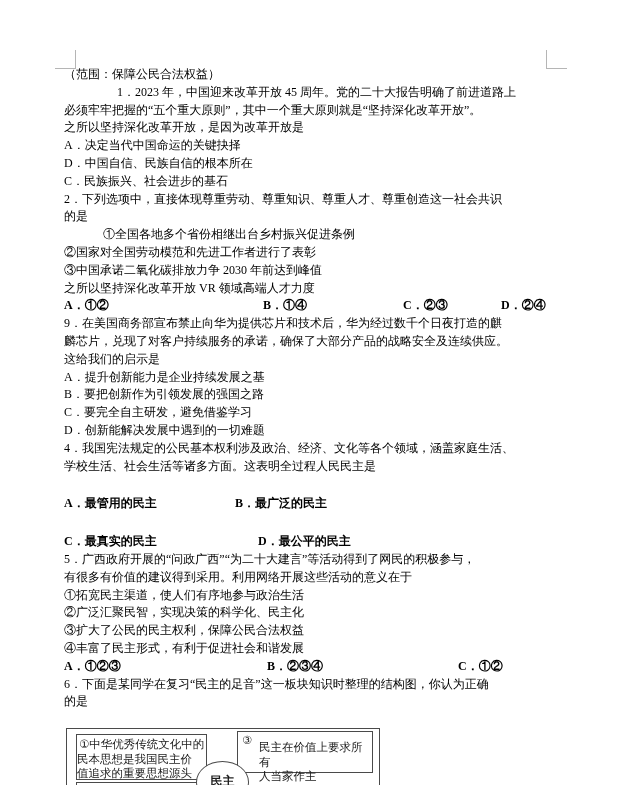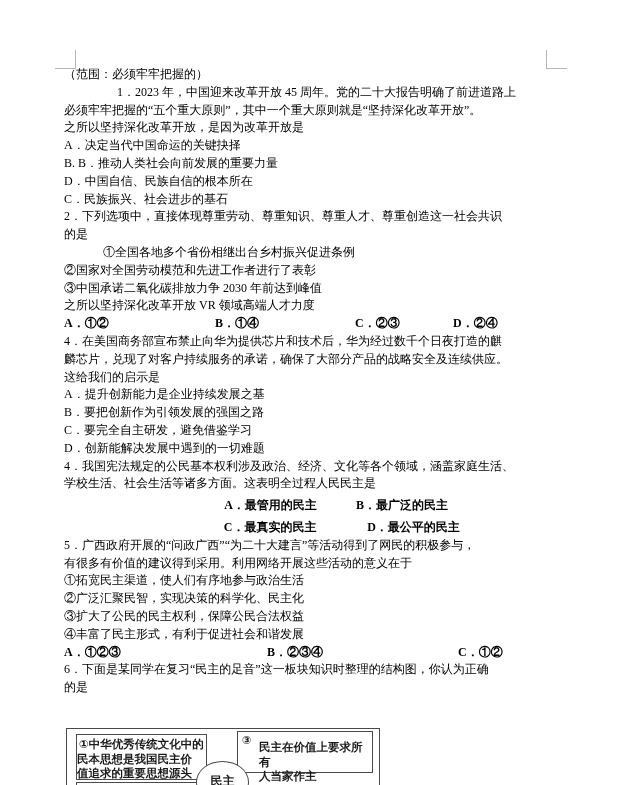--- a/index.html
+++ b/index.html
@@ -13,71 +13,70 @@
   .crop-left{left:55px;top:50px;border-right:1px solid #b5b5b5;border-bottom:1px solid #b5b5b5;}
   .crop-right{left:546px;top:50px;border-left:1px solid #b5b5b5;border-bottom:1px solid #b5b5b5;}
 
   .content{
     position:absolute;left:64px;top:66px;width:505px;
     font-size:12px;line-height:17.8px;white-space:nowrap;
   }
   .line{height:17.8px;}
   .indent-q1{text-indent:53px;}
   .indent-item{text-indent:39px;}
-  .gap{margin-top:4px;text-align:center;}
+  .gap{margin-top:20px;}
   .opt{display:inline-block;font-weight:bold;}
-  .w151{width:151px;} .w140{width:140px;} .w98{width:98px;}
+  .w151{width:151px;} .w140{width:140px;margin-left:48px;} .w98{width:98px;}
   .w171{width:171px;} .w194{width:194px;}
   .w203{width:203px;} .w191{width:191px;} .w118{width:118px;}
 
   
   .dg{position:absolute;font-family:"Liberation Sans","DejaVu Sans",sans-serif;}
   .dg-outer{left:66px;top:728px;width:312px;height:70px;border:1px solid #4a4a4a;z-index:1;}
-  .dg-box{background:#fff;border:1px solid #4a4a4a;z-index:2;font-weight:bold;color:#1a1a1a;}
+  .dg-box{background:#fff;border:1px solid #4a4a4a;z-index:2;font-weight:normal;color:#1a1a1a;}
   .dg-box1{left:76px;top:734px;width:131px;height:46px;font-size:11.5px;line-height:14.6px;padding-top:2px;box-sizing:border-box;}
   .dg-box1 .l1{padding-left:2px;}
   .dg-box1 .lc{text-align:left;}
   .dg-box2{left:76px;top:782px;width:131px;height:18px;}
   .dg-box3{left:237px;top:731px;width:136px;height:42px;font-size:11.5px;line-height:14.6px;position:absolute;box-sizing:border-box;}
   .dg-box3 .marker{position:absolute;left:4px;top:1px;font-size:11px;}
   .dg-box3 .txt{padding:8px 0 4px 21px;}
   .dg-ellipse{
     left:196px;top:761px;width:53px;height:42px;border:1px solid #4a4a4a;border-radius:50%;
     background:#fff;z-index:3;text-align:center;font-weight:bold;font-size:12px;color:#1a1a1a;
     padding-top:11px;box-sizing:border-box;
   }
 </style>
 </head>
 <body>
 
 <div class="crop crop-left"></div>
 <div class="crop crop-right"></div>
 
 <div class="content">
-  <div class="line">（范围：必须牢牢把握的）</div>
+  <div class="line">（范围：保障公民合法权益）</div>
 
   <div class="line indent-q1">1．2023 年，中国迎来改革开放 45 周年。党的二十大报告明确了前进道路上</div>
   <div class="line">必须牢牢把握的“五个重大原则”，其中一个重大原则就是“坚持深化改革开放”。</div>
   <div class="line">之所以坚持深化改革开放，是因为改革开放是</div>
   <div class="line">A．决定当代中国命运的关键抉择</div>
-  <div class="line">B. B．推动人类社会向前发展的重要力量</div>
   <div class="line">D．中国自信、民族自信的根本所在</div>
   <div class="line">C．民族振兴、社会进步的基石</div>
 
   <div class="line">2．下列选项中，直接体现尊重劳动、尊重知识、尊重人才、尊重创造这一社会共识</div>
   <div class="line">的是</div>
   <div class="line indent-item">①全国各地多个省份相继出台乡村振兴促进条例</div>
   <div class="line">②国家对全国劳动模范和先进工作者进行了表彰</div>
   <div class="line">③中国承诺二氧化碳排放力争 2030 年前达到峰值</div>
   <div class="line">之所以坚持深化改革开放 VR 领域高端人才力度</div>
   <div class="line">
     <span class="opt w151">A．①②</span><span class="opt w140">B．①④</span><span class="opt w98">C．②③</span><span class="opt">D．②④</span>
   </div>
 
-  <div class="line">4．在美国商务部宣布禁止向华为提供芯片和技术后，华为经过数千个日夜打造的麒</div>
+  <div class="line">9．在美国商务部宣布禁止向华为提供芯片和技术后，华为经过数千个日夜打造的麒</div>
   <div class="line">麟芯片，兑现了对客户持续服务的承诺，确保了大部分产品的战略安全及连续供应。</div>
   <div class="line">这给我们的启示是</div>
   <div class="line">A．提升创新能力是企业持续发展之基</div>
   <div class="line">B．要把创新作为引领发展的强国之路</div>
   <div class="line">C．要完全自主研发，避免借鉴学习</div>
   <div class="line">D．创新能解决发展中遇到的一切难题</div>
 
   <div class="line">4．我国宪法规定的公民基本权利涉及政治、经济、文化等各个领域，涵盖家庭生活、</div>
   <div class="line">学校生活、社会生活等诸多方面。这表明全过程人民民主是</div>
   <div class="line gap">

